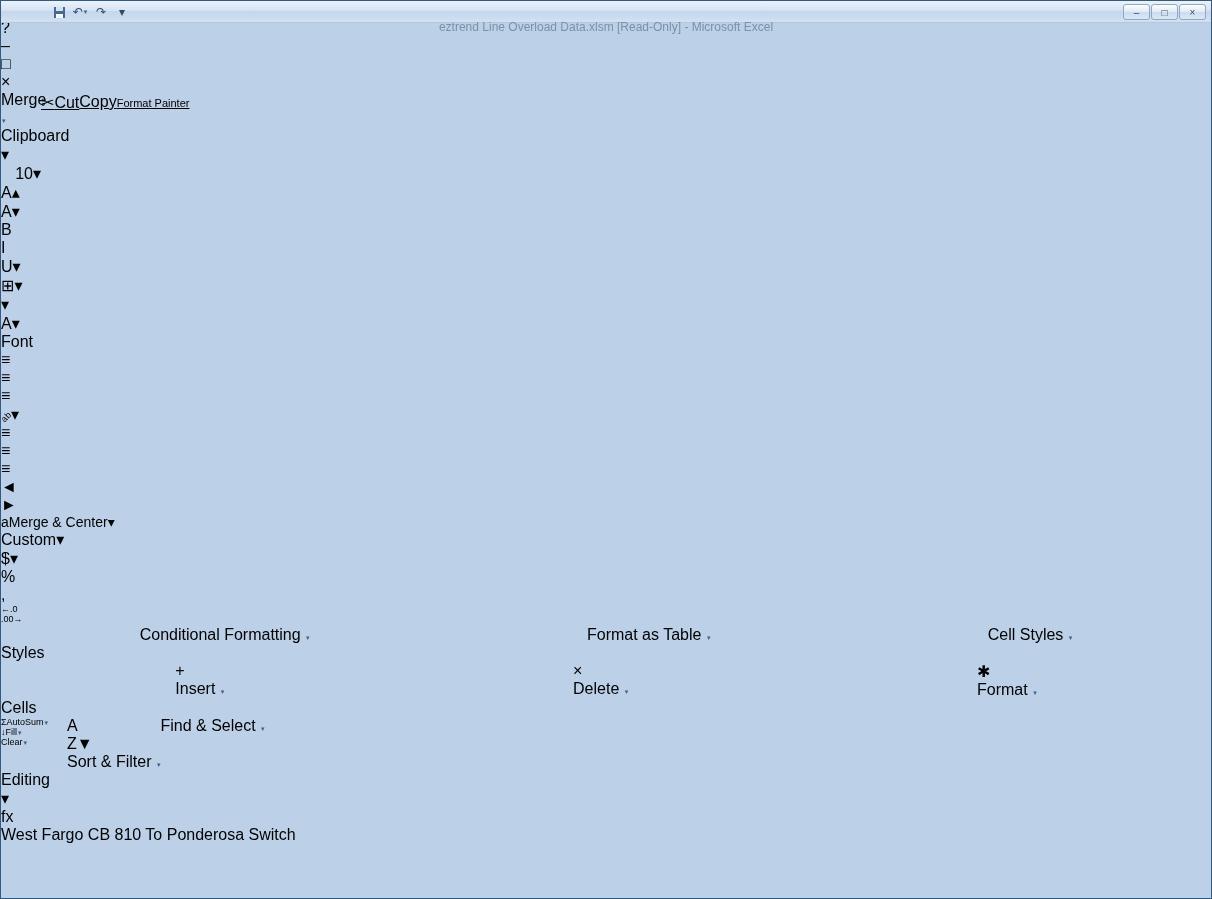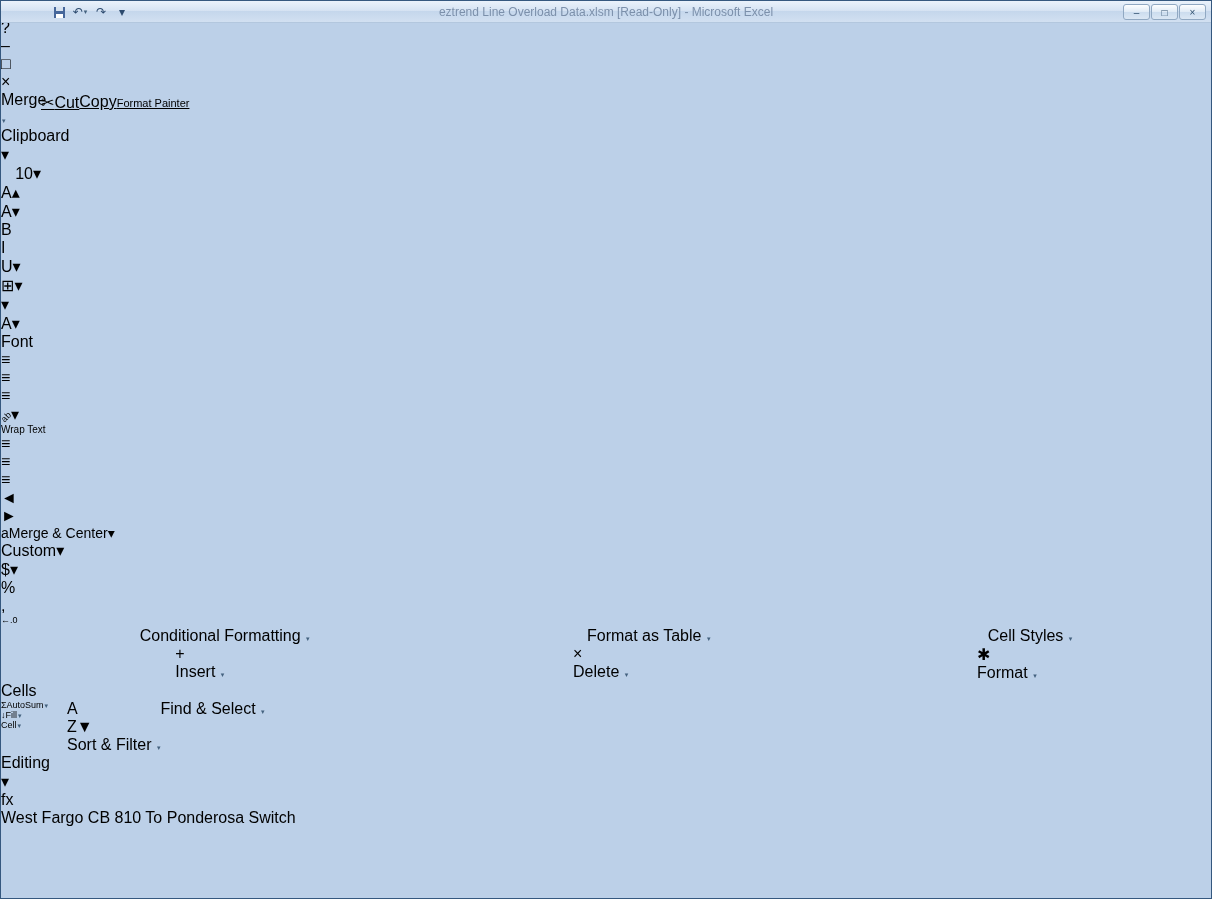--- a/index.html
+++ b/index.html
@@ -2,21 +2,21 @@
 <html><head>
 <meta charset="utf-8">
 <style>
   * { margin:0; padding:0; box-sizing:border-box; font-family:"Liberation Sans", sans-serif; }
   html,body { background:#8aa8c8; }
   .window { position:relative; width:1212px; height:899px; background:#bcd0e8; overflow:hidden; border:1px solid #35587f; }
 
   
   .titlebar { position:absolute; left:0; top:0; width:100%; height:22px;
     background:linear-gradient(#eaf2fb,#d6e3f3 45%,#c5d7ec 50%,#d2e0f1); border-bottom:1px solid #b3c7de; }
-  .title-text { position:absolute; left:120px; right:120px; top:4px; text-align:center; font-size:12px; color:#7c90ab; white-space:nowrap; overflow:hidden; }
+  .title-text { position:absolute; left:120px; right:120px; top:19px; text-align:center; font-size:12px; color:#7c90ab; white-space:nowrap; overflow:hidden; }
   .qat { position:absolute; left:48px; top:2px; display:flex; gap:1px; }
   .qat-btn { height:18px; min-width:20px; display:flex; align-items:center; justify-content:center;
     font-size:12px; color:#2c4a6e; border-radius:3px; border:1px solid transparent; }
   .floppy { width:11px; height:11px; background:#46679b; position:relative; }
   .floppy:before { content:""; position:absolute; left:2px; top:0; width:7px; height:4px; background:#d7e2ef; }
   .floppy:after { content:""; position:absolute; left:2px; bottom:0; width:7px; height:4px; background:#fff; }
   .mini-arrow { font-size:7px; margin-left:1px; color:#44627f; }
   .win-btns { position:absolute; right:5px; top:3px; display:flex; gap:1px; }
   .win-btn { width:27px; height:16px; border:1px solid #90a8c2; border-radius:3px;
     background:linear-gradient(#fdfeff,#dfeaf5 50%,#cbdcee 50%,#dbe7f4);
@@ -217,21 +217,20 @@
     </div>
 
     <div class="rgroup g-align">
       <div class="rrow">
         <div class="sbtn"><span>≡</span></div>
         <div class="sbtn"><span>≡</span></div>
         <div class="sbtn"><span>≡</span></div>
         <div class="vdiv"></div>
         <div class="sbtn"><span class="ab-rot" style="display:inline-block;transform:rotate(-45deg);font-size:9px;">ab</span><span class="da">▾</span></div>
         <div class="vdiv"></div>
-        <div class="sbtn" style="font-size:10px;gap:3px;"><span class="wrapic"></span><span>Wrap Text</span></div>
       </div>
       <div class="rrow">
         <div class="sbtn"><span>≡</span></div>
         <div class="sbtn"><span>≡</span></div>
         <div class="sbtn"><span>≡</span></div>
         <div class="vdiv"></div>
         <div class="sbtn"><span>◄</span></div>
         <div class="sbtn"><span>►</span></div>
         <div class="vdiv"></div>
         <div class="sbtn" style="font-size:14px;gap:3px;"><span class="mergeic">a</span><span>Merge &amp; Center</span><span class="da">▾</span></div>
@@ -242,20 +241,21 @@
     <div class="rgroup g-number">
       <div class="rrow">
         <div class="combo" style="width:152px;"><span>Custom</span><span class="arr">▾</span></div>
       </div>
       <div class="rrow">
         <div class="sbtn"><span>$</span><span class="da">▾</span></div>
         <div class="sbtn"><span>%</span></div>
         <div class="sbtn"><span>,</span></div>
         <div class="vdiv"></div>
         <div class="sbtn" style="font-size:9px;"><span>←.0</span></div>
+        <div class="sbtn" style="font-size:9px;"><span>.00→</span></div>
       </div>
       <div class="dlg"></div>
     </div>
 
     <div class="rgroup g-styles">
       <div style="display:flex;justify-content:space-around;padding-top:2px;">
         <div class="stybtn">
           <div class="sticon cf"></div>
           <span>Conditional Formatting</span>
           <span class="mini-arrow">▾</span>
@@ -264,20 +264,21 @@
           <div class="sticon ft"></div>
           <span>Format as Table</span>
           <span class="mini-arrow">▾</span>
         </div>
         <div class="stybtn">
           <div class="sticon cs"></div>
           <span>Cell Styles</span>
           <span class="mini-arrow">▾</span>
         </div>
       </div>
+      <div class="glabel">Styles</div>
     </div>
 
     <div class="rgroup g-cells">
       <div style="display:flex;justify-content:space-around;">
         <div class="cellbtn">
           <div class="cellic"><span class="plus">+</span></div>
           <span>Insert</span>
           <span class="mini-arrow">▾</span>
         </div>
         <div class="cellbtn">
@@ -292,21 +293,21 @@
         </div>
       </div>
       <div class="glabel">Cells</div>
     </div>
 
     <div class="rgroup g-edit">
       <div style="display:flex;">
         <div class="editrows" style="width:66px;">
           <div class="smallrow" style="font-size:9px;"><span class="ic">Σ</span><span>AutoSum</span><span class="mini-arrow">▾</span></div>
           <div class="smallrow" style="font-size:9px;"><span class="ic">↓</span><span>Fill</span><span class="mini-arrow">▾</span></div>
-          <div class="smallrow" style="font-size:9px;"><span class="ic"><span class="eraser"></span></span><span>Cell</span><span class="mini-arrow">▾</span></div>
+          <div class="smallrow" style="font-size:9px;"><span class="ic"><span class="eraser"></span></span><span>Clear</span><span class="mini-arrow">▾</span></div>
         </div>
         <div class="editbig">
           <div class="azicon"><span>A</span><br><span>Z</span><span class="fun">▼</span></div>
           <span>Sort &amp; Filter</span>
           <span class="mini-arrow">▾</span>
         </div>
         <div class="editbig">
           <div class="binoc"></div>
           <span>Find &amp; Select</span>
           <span class="mini-arrow">▾</span>

